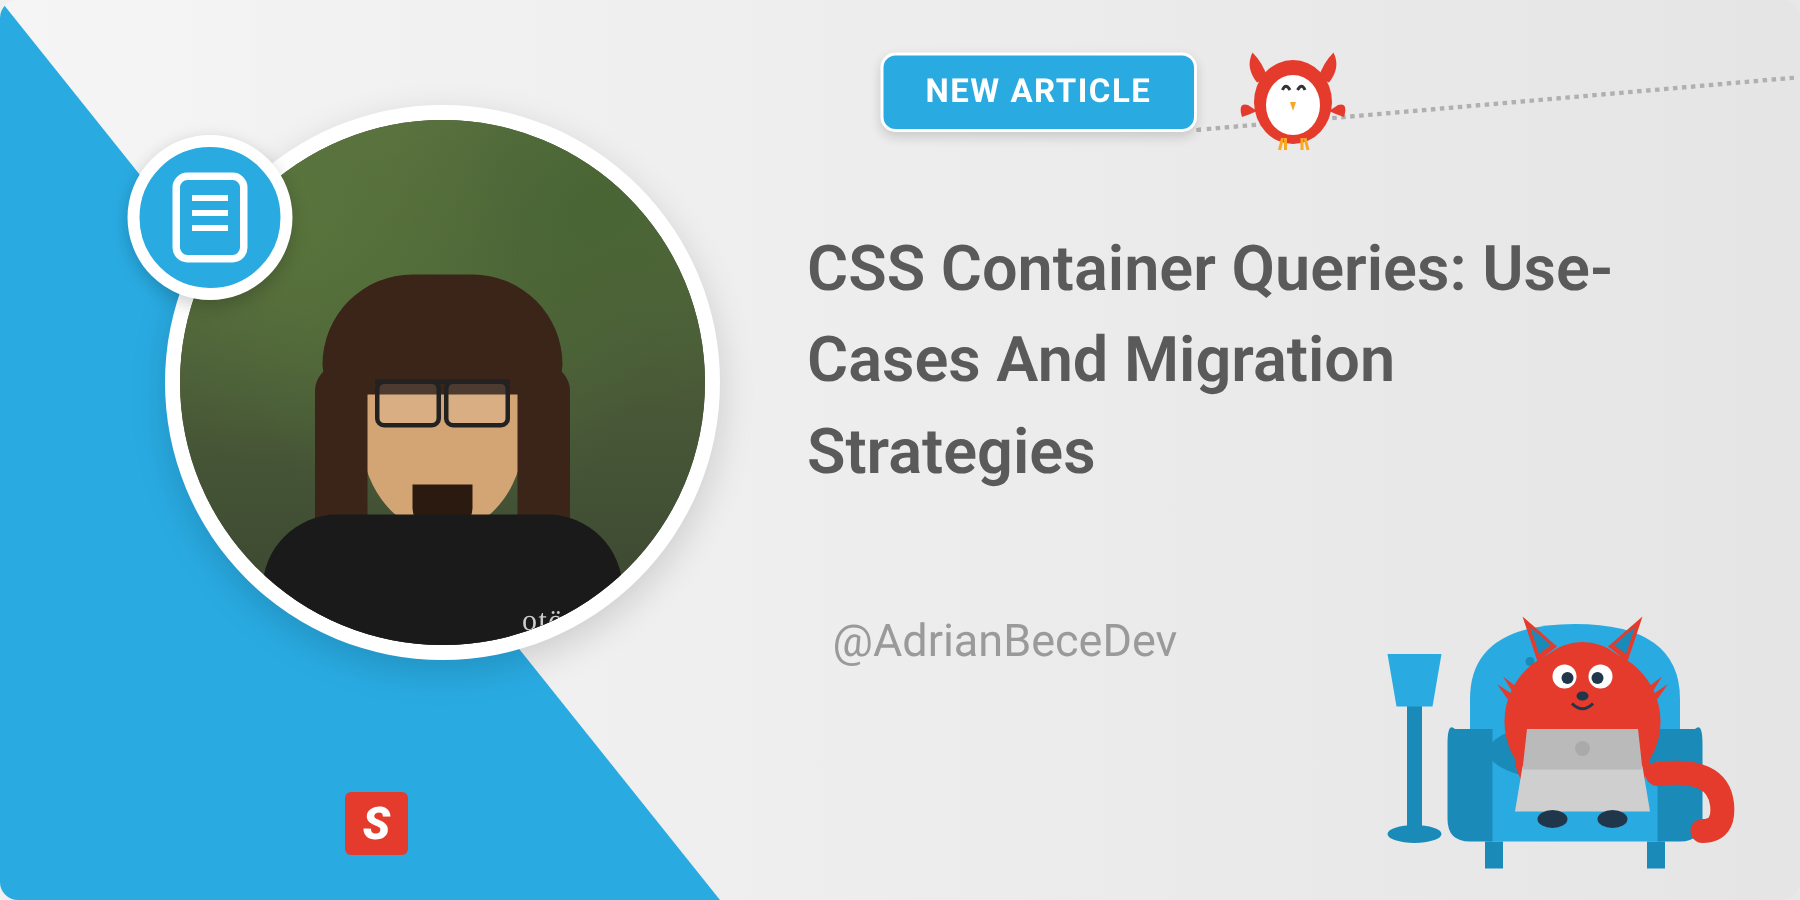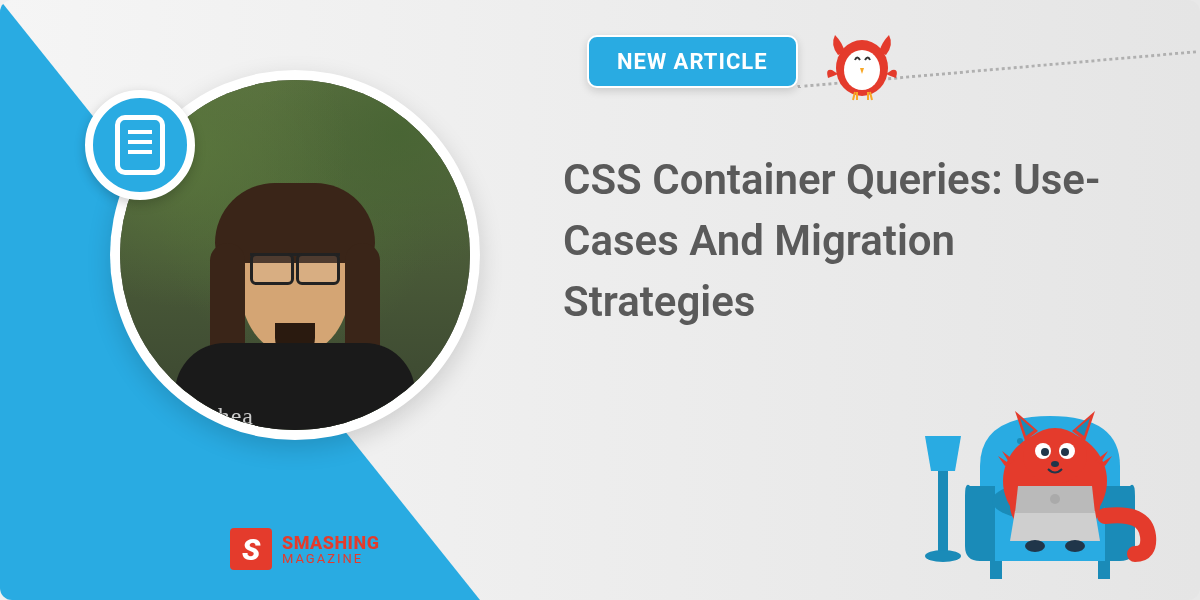--- a/index.html
+++ b/index.html
@@ -132,22 +132,22 @@
       position: absolute;
       top: 140px;
       left: -30px;
       right: -30px;
       height: 150px;
       background: #1a1a1a;
       border-radius: 50px 50px 0 0;
     }
     .avatar-shirt-text {
       color: #ccc;
-      text-align: left;
-      font-size: 24px;
+      text-align: right;
+      font-size: 20px;
       padding-top: 60px;
       font-family: serif;
       letter-spacing: 1px;
     }
     .doc-badge {
       position: absolute;
       top: 90px;
       left: 85px;
       width: 110px;
       height: 110px;
@@ -205,21 +205,21 @@
       transform-origin: left;
     }
     .bird {
       position: absolute;
       top: 20px;
       left: 820px;
     }
     .title {
       position: absolute;
       top: 150px;
-      left: 563px;
+      left: 538px;
       right: 80px;
       font-size: 42px;
       font-weight: 600;
       color: #5a5a5a;
       line-height: 1.45;
     }
     .byline {
       position: absolute;
       top: 360px;
       left: 555px;
@@ -323,27 +323,24 @@
       <path d="M 12 50 Q 5 48 8 58 Q 14 56 18 54" fill="#e43b2c"></path>
       <path d="M 72 50 Q 79 48 76 58 Q 70 56 66 54" fill="#e43b2c"></path>
       <path d="M 35 72 L 33 80 M 37 72 L 37 80" stroke="#f9a826" stroke-width="2"></path>
       <path d="M 48 72 L 48 80 M 50 72 L 52 80" stroke="#f9a826" stroke-width="2"></path>
     </svg>
   </div>
 
   <h1 class="title">CSS Container Queries: Use-Cases And Migration Strategies</h1>
 
 
+  <div class="handle">@AdrianBeceDev</div>
 
   <div class="brand">
     <div class="brand-s">S</div>
-    <div class="brand-text">
-      <span class="t1">SMASHING</span>
-      <span class="t2">MAGAZINE</span>
-    </div>
   </div>
 
   <div class="mascot">
     <svg width="260" height="260" viewBox="0 0 260 260">
 
       <rect x="18" y="130" width="10" height="90" fill="#1a8bb8"></rect>
       <polygon points="5,100 41,100 35,135 11,135" fill="#29abe2"></polygon>
       <ellipse cx="23" cy="220" rx="18" ry="6" fill="#1a8bb8"></ellipse>
 
       <path d="M 60 130 Q 60 80 130 80 Q 200 80 200 130 L 200 210 Q 200 225 185 225 L 75 225 Q 60 225 60 210 Z" fill="#29abe2"></path>

